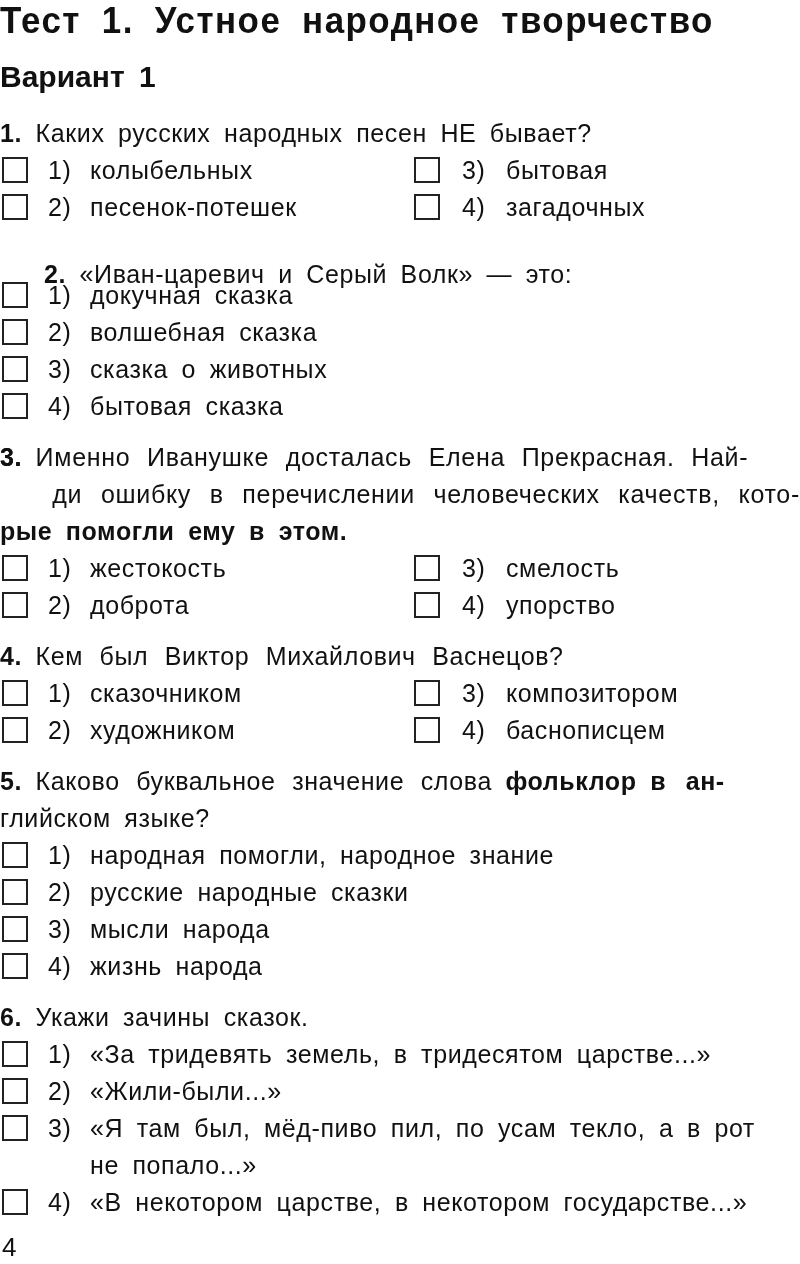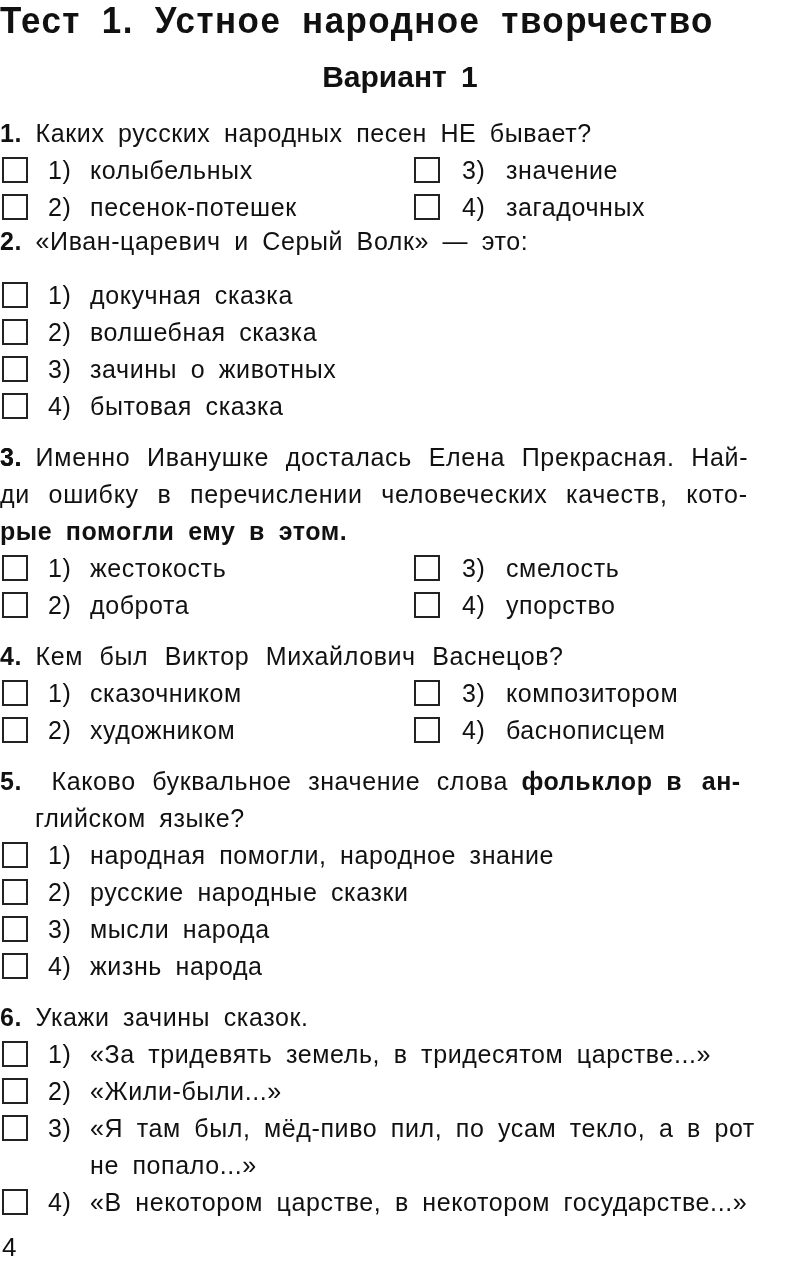--- a/index.html
+++ b/index.html
@@ -8,21 +8,21 @@
       font-family: "Liberation Sans", "DejaVu Sans", sans-serif;
       color: #111111;
     }
     .title {
       position: absolute; left: 0; top: 0; width: 800px;
       font-size: 36px; font-weight: bold; line-height: 42px;
       letter-spacing: 1.5px; word-spacing: 10px; white-space: nowrap;
       transform: scaleX(0.97); transform-origin: left top;
     }
     .variant {
-      position: absolute; left: 0; top: 57px; width: 800px; text-align: center;
+      position: absolute; left: 0; top: 57px; width: 800px; text-align: left;
       font-size: 30px; font-weight: bold; line-height: 40px; word-spacing: 6px;
     }
     .q { position: absolute; left: 0; width: 736px; }
     .qtext {
       font-size: 25px; line-height: 36.5px; letter-spacing: 0.6px; word-spacing: 6px;
       text-align: justify; padding-right: 2px;
     }
     .qnum { font-weight: bold; }
     .opt {
       position: absolute; height: 36.5px; font-size: 25px; line-height: 36.5px;
@@ -61,67 +61,67 @@
   <span class="otext">колыбельных</span>
 </div>
 <div class="opt" style="left:0; top:189px;">
   <span class="box"></span>
   <span class="onum">2)</span>
   <span class="otext">песенок-потешек</span>
 </div>
 <div class="opt col2" style="left:414px; top:152px;">
   <span class="box"></span>
   <span class="onum">3)</span>
-  <span class="otext">значение</span>
+  <span class="otext">бытовая</span>
 </div>
 <div class="opt col2" style="left:414px; top:189px;">
   <span class="box"></span>
   <span class="onum">4)</span>
   <span class="otext">загадочных</span>
 </div>
 
-<div class="q" style="top:223px;">
+<div class="q" style="top:256px;margin-left:44px;">
   <div class="qtext">
     <span class="qnum">2.</span>
     <span>«Иван-царевич и Серый Волк» — это:</span>
   </div>
 </div>
 <div class="opt" style="left:0; top:277px;">
   <span class="box"></span>
   <span class="onum">1)</span>
   <span class="otext">докучная сказка</span>
 </div>
 <div class="opt" style="left:0; top:314px;">
   <span class="box"></span>
   <span class="onum">2)</span>
   <span class="otext">волшебная сказка</span>
 </div>
 <div class="opt" style="left:0; top:351px;">
   <span class="box"></span>
   <span class="onum">3)</span>
-  <span class="otext">зачины о животных</span>
+  <span class="otext">сказка о животных</span>
 </div>
 <div class="opt" style="left:0; top:388px;">
   <span class="box"></span>
   <span class="onum">4)</span>
   <span class="otext">бытовая сказка</span>
 </div>
 
 <div class="q" style="top:439px;">
   <div class="qtext" style="text-align:left;">
     <div style="display:flex; justify-content:space-between;">
         <span><span class="qnum">3.</span> </span>
       </div>
   </div>
 </div>
 <div class="opt" style="left:0; top:439px; width:800px;">
   <span class="qnum">3.</span>
   <span style="word-spacing:9px; letter-spacing:0.7px;">Именно Иванушке досталась Елена Прекрасная. Най-</span>
 </div>
-<div class="opt" style="left:0; top:476px; width:800px;">
+<div class="opt" style="left:0; top:476px; width:800px;text-align:right;">
   <span style="word-spacing:11px; letter-spacing:0.7px;">ди ошибку в перечислении человеческих качеств, кото-</span>
 </div>
 <div class="opt" style="left:0; top:513px; width:800px;font-weight:bold;">
   <span>рые помогли ему в этом.</span>
 </div>
 <div class="opt" style="left:0; top:550px;">
   <span class="box"></span>
   <span class="onum">1)</span>
   <span class="otext">жестокость</span>
 </div>
@@ -161,25 +161,25 @@
   <span class="otext">композитором</span>
 </div>
 <div class="opt col2" style="left:414px; top:712px;">
   <span class="box"></span>
   <span class="onum">4)</span>
   <span class="otext">баснописцем</span>
 </div>
 
 <div class="opt" style="left:0; top:763px; width:800px;">
   <span class="qnum">5.</span>
-  <span style="word-spacing:9px;margin-left:16px;">Каково буквальное значение слова</span>
+  <span style="word-spacing:9px;">Каково буквальное значение слова</span>
   <span class="bold">фольклор</span>
   <span style="word-spacing:12px;font-weight:bold;">в ан-</span>
 </div>
-<div class="opt" style="left:0; top:800px; width:640px;margin-left:35px;">
+<div class="opt" style="left:0; top:800px; width:640px;">
   <span>глийском языке?</span>
 </div>
 <div class="opt" style="left:0; top:837px;">
   <span class="box"></span>
   <span class="onum">1)</span>
   <span class="otext">народная помогли, народное знание</span>
 </div>
 <div class="opt" style="left:0; top:874px;">
   <span class="box"></span>
   <span class="onum">2)</span>

